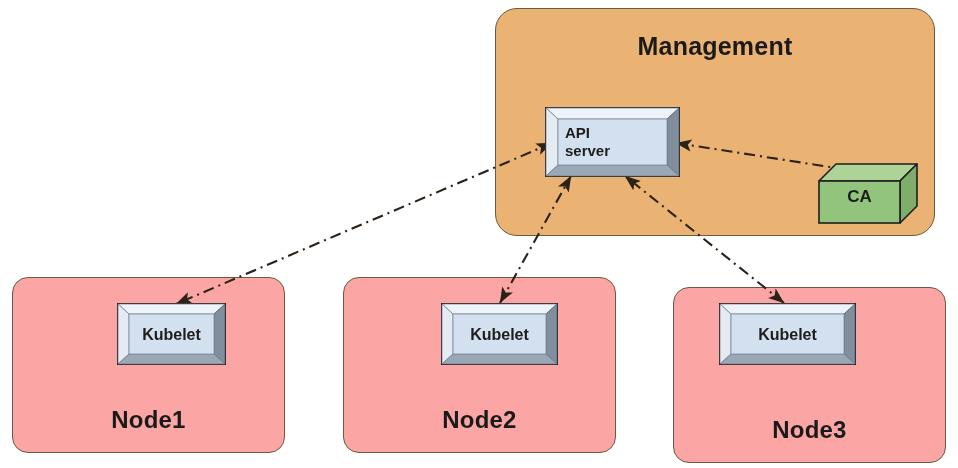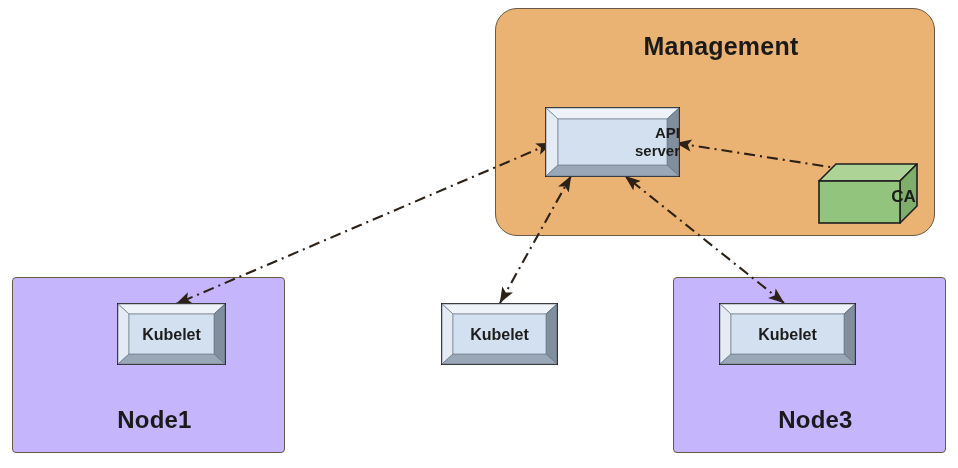--- a/index.html
+++ b/index.html
@@ -29,33 +29,32 @@
     position: absolute;
     box-sizing: border-box;
     border: 1.6px solid #6b5a43;
     border-radius: 22px;
     z-index: 2;
   }
   .mgmt-box {
     background: #eab273;
   }
   .node-box {
-    background: #c4b5fd;
-    border-radius: 4px;
+    background: #fca5a5;
+    border-radius: 16px;
   }
   .container-title {
     position: absolute;
     width: 100%;
     text-align: center;
     color: #1a1a1a;
     font-weight: 700;
     letter-spacing: .2px;
     z-index: 3;
     pointer-events: none;
-    margin-left: 6px;
   }
   .mgmt-title {
     top: 22px;
     font-size: 25px;
     line-height: 30px;
   }
   .node-title {
     bottom: 18px;
     font-size: 24px;
     line-height: 28px;
@@ -76,21 +75,21 @@
     justify-content: center;
     box-sizing: border-box;
     color: #1d1d1d;
     font-weight: 700;
     pointer-events: none;
   }
   .api-label {
     padding-left: 20px;
     font-size: 15px;
     line-height: 18px;
-    align-items: flex-end;
+    align-items: flex-start;
     border-radius: 14px;
   }
   .kubelet-label {
     align-items: center;
     font-size: 16px;
     line-height: 17px;
   }
 
   
   .ca-box { position: absolute; z-index: 6; }
@@ -115,22 +114,25 @@
   <div class="container-box mgmt-box" style="left:495px; top:8px; width:440px; height:228px;">
     <div class="container-title mgmt-title">
       <div>Management</div>
     </div>
   </div>
 
   <div class="container-box node-box" style="left:12px; top:277px; width:273px; height:176px;">
     <div class="container-title node-title">Node1</div>
   </div>
 
-
-  <div class="container-box node-box" style="left:673px; top:277px; width:273px; height:176px;">
+  <div class="container-box node-box" style="left:343px; top:277px; width:273px; height:176px;">
+    <div class="container-title node-title">Node2</div>
+  </div>
+
+  <div class="container-box node-box" style="left:673px; top:287px; width:273px; height:176px;">
     <div class="container-title node-title">Node3</div>
   </div>
 
   <svg class="svg-layer edges-layer" viewBox="0 0 958 468">
     <defs>
       <marker id="arrowEnd" markerWidth="9" markerHeight="9" refX="7.4" refY="3.1" orient="auto" markerUnits="strokeWidth">
         <path d="M0,0.2 L7.6,3.1 L0,6.0 L1.7,3.1 Z" fill="#2b2117"></path>
       </marker>
       <marker id="arrowStart" markerWidth="9" markerHeight="9" refX="0.2" refY="3.1" orient="auto" markerUnits="strokeWidth">
         <path d="M7.6,0.2 L0,3.1 L7.6,6.0 L5.9,3.1 Z" fill="#2b2117"></path>
@@ -164,21 +166,21 @@
       <span>server</span>
     </div>
   </div>
 
   <div class="ca-box" style="left:818px; top:163px; width:100px; height:62px;">
     <svg width="100" height="62" viewBox="0 0 100 62">
       <polygon points="1,18 18,1 99,1 82,18" fill="#aed396" stroke="#1f1f1f" stroke-width="1.6" stroke-linejoin="round"></polygon>
       <polygon points="82,18 99,1 99,43 82,60" fill="#7fae6a" stroke="#1f1f1f" stroke-width="1.6" stroke-linejoin="round"></polygon>
       <rect x="1" y="18" width="81" height="42" fill="#93c47d" stroke="#1f1f1f" stroke-width="1.6"></rect>
     </svg>
-    <div class="ca-label" style="left:1px; width:81px;padding-left:44px;">CA</div>
+    <div class="ca-label" style="left:1px; width:81px;">CA</div>
   </div>
 
   <div class="bevel-box" style="left:117px; top:303px; width:109px; height:62px;">
     <svg width="109" height="62" viewBox="0 0 109 62">
       <rect x="1" y="1" width="107" height="60" fill="#aab6c4" stroke="#1f1f1f" stroke-width="2"></rect>
       <polygon points="1,1 108,1 97,11 12,11" fill="#eef3f9" stroke="#6e7a88" stroke-width="0.7"></polygon>
       <polygon points="1,1 12,11 12,51 1,61" fill="#e4ebf3" stroke="#6e7a88" stroke-width="0.7"></polygon>
       <polygon points="108,1 108,61 97,51 97,11" fill="#808e9d" stroke="#56606c" stroke-width="0.7"></polygon>
       <polygon points="1,61 12,51 97,51 108,61" fill="#9aa7b6" stroke="#6e7a88" stroke-width="0.7"></polygon>
       <rect x="12" y="11" width="85" height="40" fill="#d3e0ef" stroke="#7e8a98" stroke-width="0.8"></rect>

